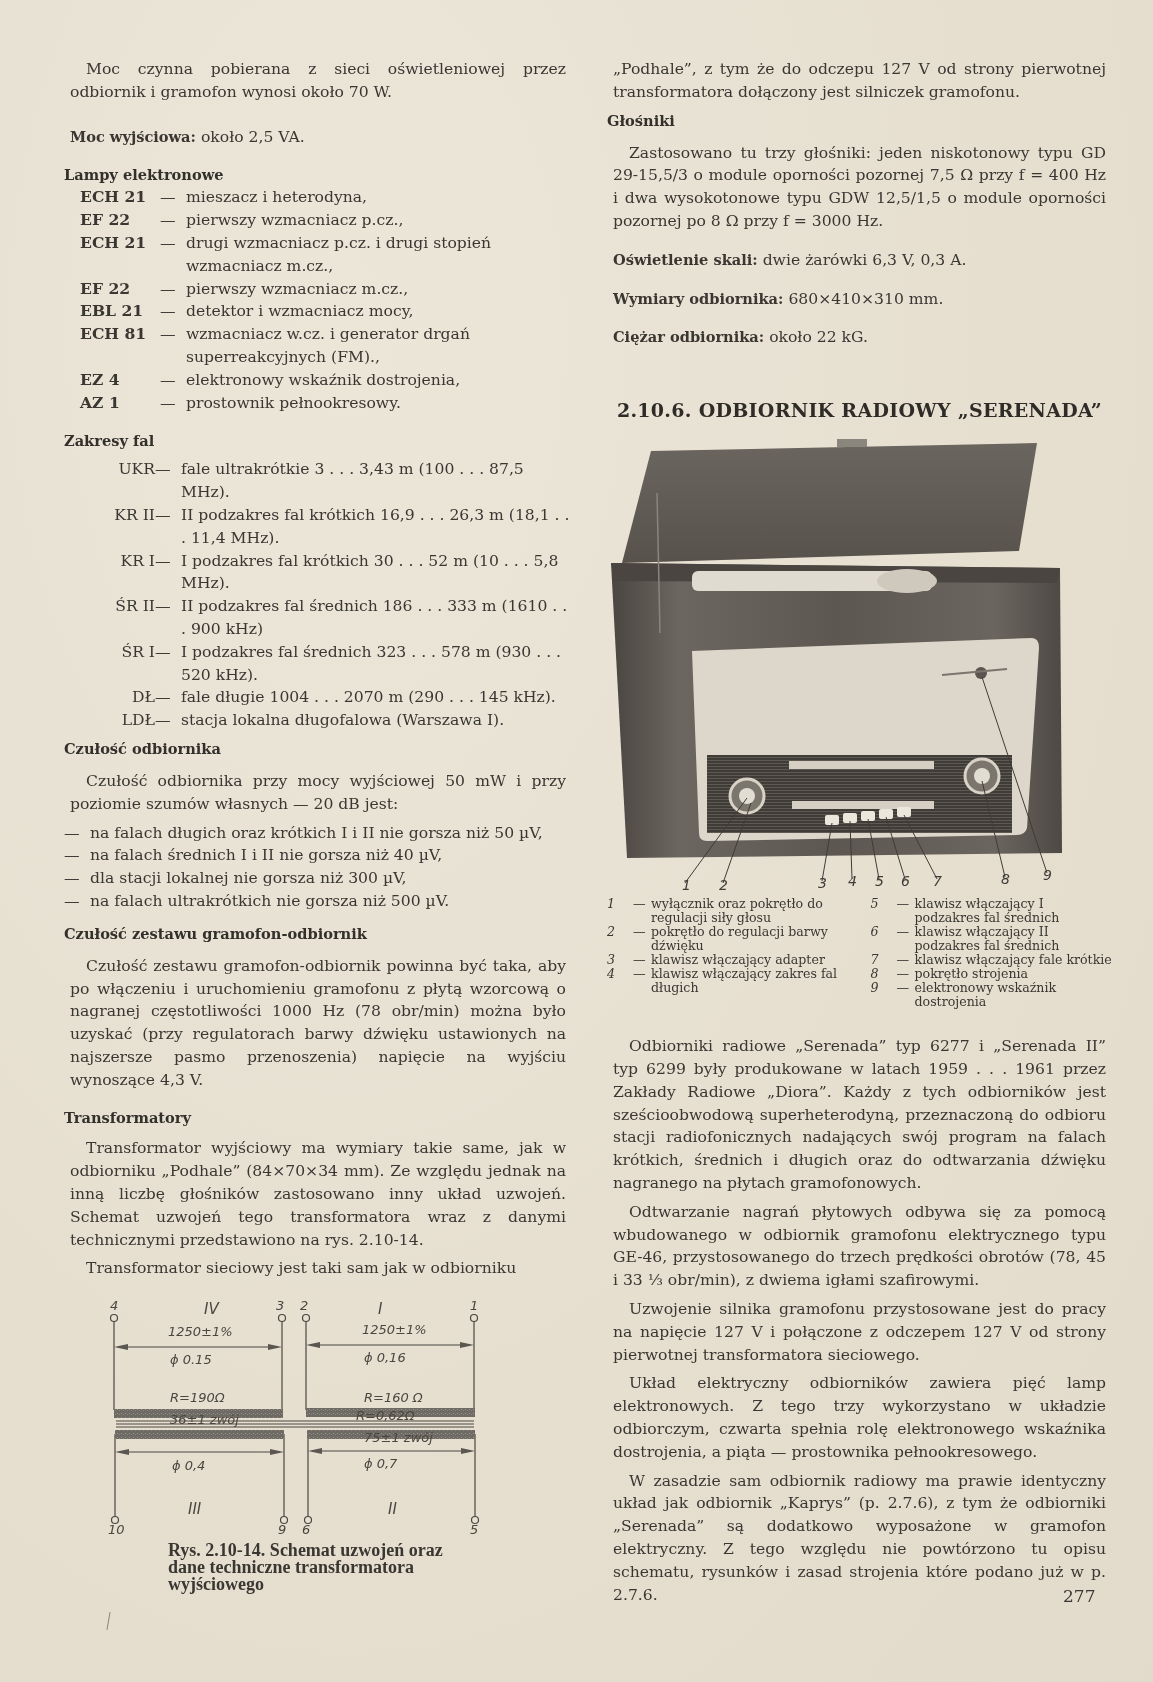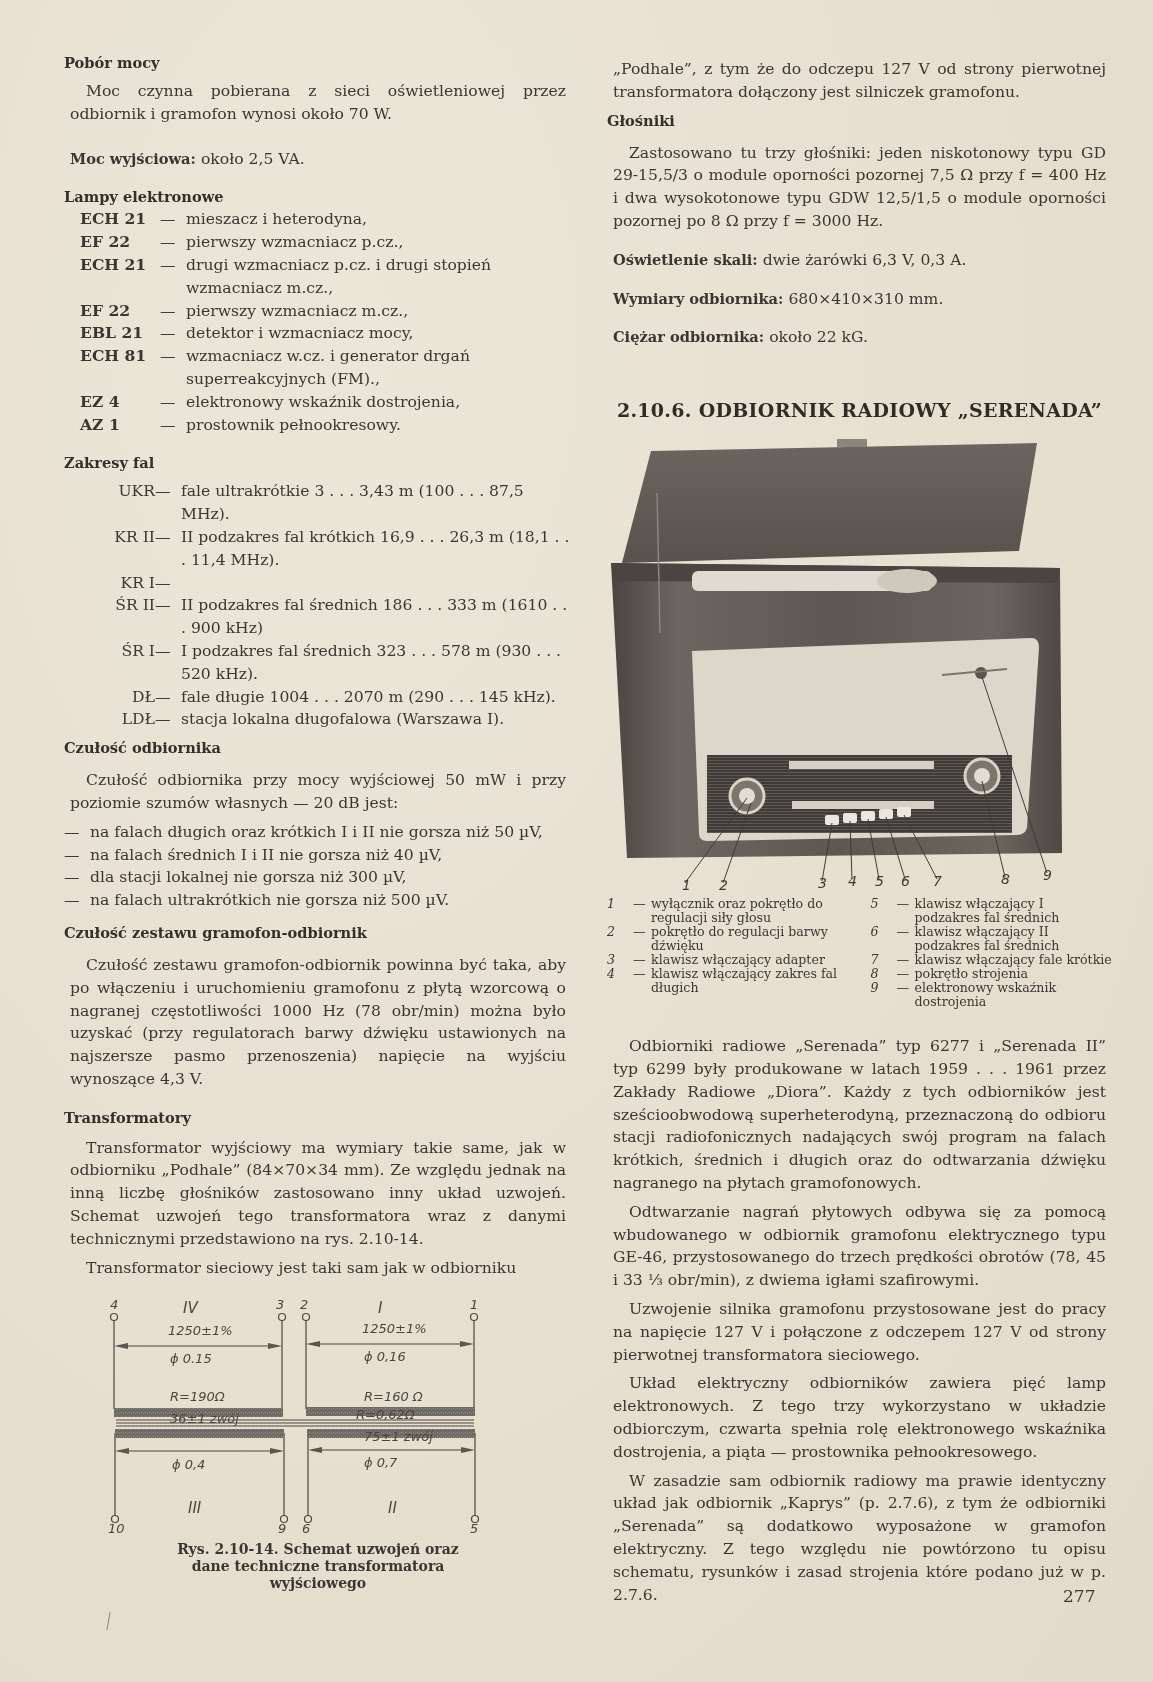--- a/index.html
+++ b/index.html
@@ -26,29 +26,28 @@
   .bullet .bd { width:26px; flex:none; }
   .bullet .bt { flex:1; }
   .inline-b { font-weight:bold; font-size:14.6px; }
   .section-title { font-weight:bold; font-size:19px; margin:0; text-align:center; letter-spacing:0.3px; color:#2f2c28; }
   .radio-wrap { position:relative; width:505px; height:460px; margin-top:12px; }
   .caption-grid { display:grid; grid-template-columns: 1fr 1fr; column-gap:22px; font-family:"DejaVu Serif","Liberation Serif",serif; font-size:12.6px; line-height:14px; margin-top:4px; }
   .cap-item { display:flex; }
   .cap-num { width:26px; flex:none; font-style:italic; }
   .cap-text { flex:1; }
   .fig { position:relative; width:420px; height:240px; margin:20px auto 0 auto; }
-  .fig-caption { font-weight:bold; font-size:14px; line-height:17px; text-align:center; margin-top:4px; }
+  .fig-caption { font-weight:bold; font-size:18px; line-height:17px; margin-top:4px;font-family:Liberation Serif, serif; }
   .pagenum { position:absolute; left:1063px; top:1586px; font-size:17px; }
   .stray { position:absolute; left:108px; top:1612px; width:1px; height:18px; background:#8a847a; transform:rotate(10deg); }
 </style>
 </head>
 <body>
 
 <div class="col left">
-  <p class="h">Pobór mocy</p>
   <p class="p ind">Moc czynna pobierana z sieci oświetleniowej przez odbiornik i gramofon wynosi około 70 W.</p>
   <div class="gap"></div>
   <p class="p"><span class="inline-b">Moc wyjściowa:</span><span> około 2,5 VA.</span></p>
   <div class="gap"></div>
   <p class="h">Lampy elektronowe</p>
   <div id="tubes">
       <div class="lamp-row">
         <span class="lamp-code">ECH 21</span>
         <span class="dash">—</span>
         <span class="lamp-desc">mieszacz i heterodyna,</span>
@@ -98,20 +97,21 @@
         <span class="band-desc">fale ultrakrótkie 3 . . . 3,43 m (100 . . . 87,5 MHz).</span>
       </div>
       <div class="band-row">
         <span class="band-code">KR II</span>
         <span class="dash">—</span>
         <span class="band-desc">II podzakres fal krótkich 16,9 . . . 26,3 m (18,1 . . . 11,4 MHz).</span>
       </div>
       <div class="band-row">
         <span class="band-code">KR I</span>
         <span class="dash">—</span>
+        <span class="band-desc">I podzakres fal krótkich 30 . . . 52 m (10 . . . 5,8 MHz).</span>
       </div>
       <div class="band-row">
         <span class="band-code">ŚR II</span>
         <span class="dash">—</span>
         <span class="band-desc">II podzakres fal średnich 186 . . . 333 m (1610 . . . 900 kHz)</span>
       </div>
       <div class="band-row">
         <span class="band-code">ŚR I</span>
         <span class="dash">—</span>
         <span class="band-desc">I podzakres fal średnich 323 . . . 578 m (930 . . . 520 kHz).</span>
@@ -211,21 +211,21 @@
         <circle cx="366" cy="18" r="3.5"></circle>
         <circle cx="7" cy="220" r="3.5"></circle>
         <circle cx="176" cy="220" r="3.5"></circle>
         <circle cx="200" cy="220" r="3.5"></circle>
         <circle cx="367" cy="220" r="3.5"></circle>
       </g>
     </svg>
     <div style="position:absolute;inset:0;font-family:'DejaVu Sans','Liberation Sans',sans-serif;font-style:italic;font-size:13px;color:#4a4640;">
       <span style="position:absolute;left:2px;top:-2px">4</span>
       <span style="position:absolute;left:168px;top:-2px">3</span>
-      <span style="position:absolute;left:75px;top:0px;font-size:15px">IV</span>
+      <span style="position:absolute;left:96px;top:0px;font-size:15px">IV</span>
       <span style="position:absolute;left:60px;top:24px">1250±1%</span>
       <span style="position:absolute;left:62px;top:52px">ϕ 0.15</span>
       <span style="position:absolute;left:62px;top:90px">R=190Ω</span>
 
       <span style="position:absolute;left:192px;top:-2px">2</span>
       <span style="position:absolute;left:362px;top:-2px">1</span>
       <span style="position:absolute;left:270px;top:0px;font-size:15px">I</span>
       <span style="position:absolute;left:254px;top:22px">1250±1%</span>
       <span style="position:absolute;left:256px;top:50px">ϕ 0,16</span>
       <span style="position:absolute;left:256px;top:90px">R=160 Ω</span>

